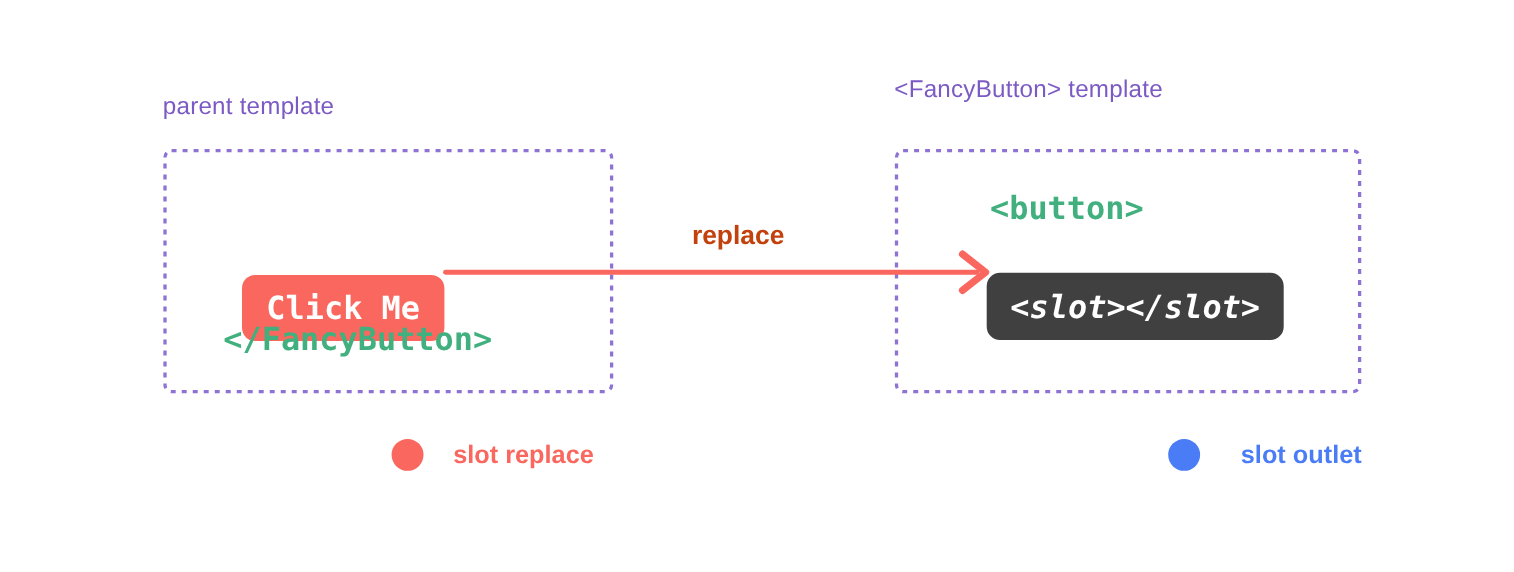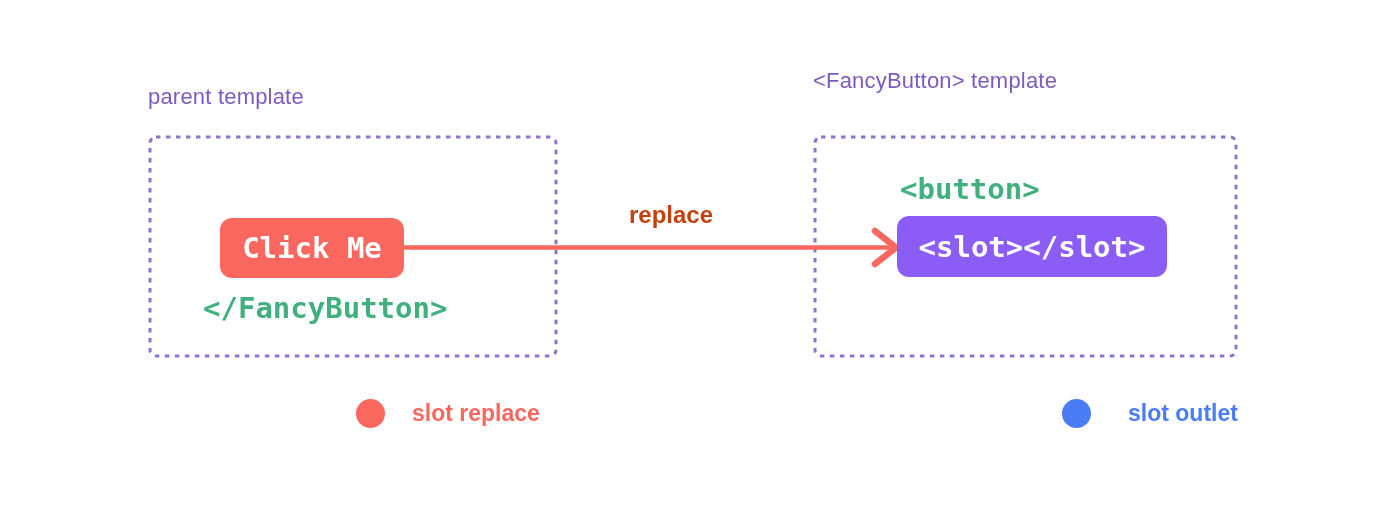--- a/index.html
+++ b/index.html
@@ -38,23 +38,24 @@
     position: absolute;
     display: flex;
     align-items: center;
     justify-content: center;
     border-radius: 12px;
     font-family: "DejaVu Sans Mono", "Liberation Mono", monospace;
     font-weight: bold;
     font-size: 29px;
     color: #ffffff;
     white-space: pre;
+    margin-top: 32px;
   }
   .pill-red  { background: #fa675e; }
-  .pill-blue { background: #8b5cf6; }
+  .pill-blue { background: #404040; font-style: italic; }
   .arrow-label {
     position: absolute;
     font-weight: bold;
     font-size: 24px;
     color: #c2410c;
     white-space: pre;
   }
   .legend-item {
     position: absolute;
     display: flex;

